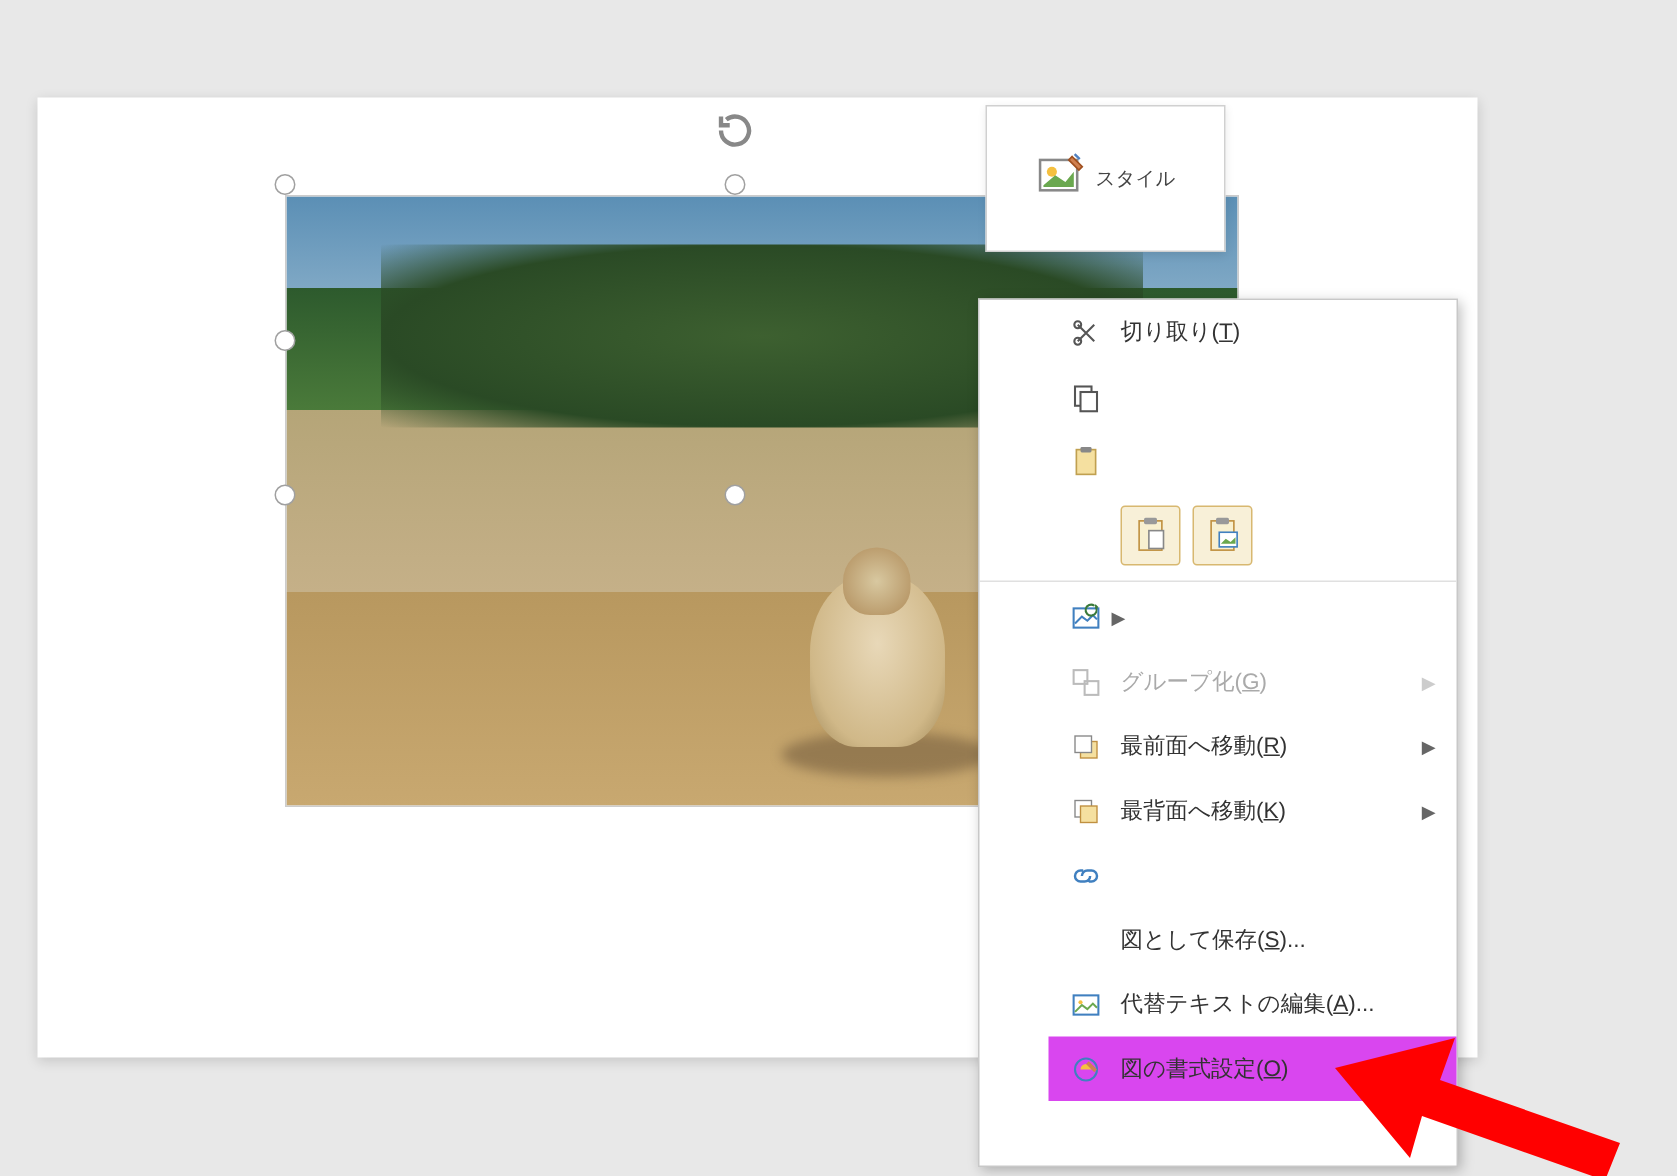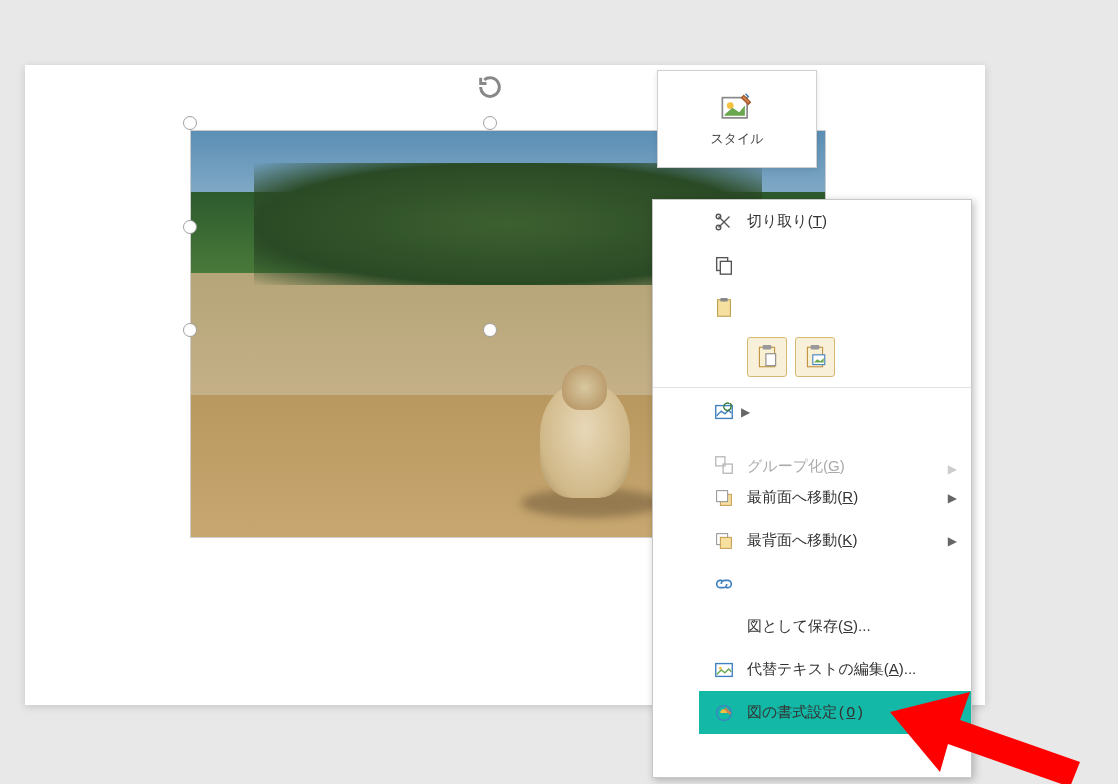--- a/index.html
+++ b/index.html
@@ -116,21 +116,21 @@
       width: 160px;
       height: 98px;
       background: #fff;
       border: 1px solid #d0d0d0;
       display: flex;
       box-shadow: 0 2px 6px rgba(0,0,0,0.1);
     }
     .mini-btn {
       flex: 1;
       display: flex;
-      flex-direction: column;
+      flex-direction: row;
       align-items: center;
       justify-content: center;
       gap: 4px;
       font-size: 13px;
       color: #444;
       cursor: pointer;
     }
     .mini-btn svg { width: 36px; height: 36px; }
     .mini-btn .label {
       text-align: center;
@@ -149,22 +149,22 @@
     }
     .menu-item {
       height: 43px;
       display: flex;
       align-items: center;
       padding: 0 8px;
       cursor: pointer;
       position: relative;
       margin-left: 46px;
     }
-    .menu-item.highlighted { background: #14b8a6; font-family: Liberation Mono, monospace; }
-    .menu-item.disabled { color: #aaa; cursor: default; align-items: flex-end; }
+    .menu-item.highlighted { background: #d946ef; }
+    .menu-item.disabled { color: #aaa; cursor: default; }
     .menu-icon {
       width: 34px;
       display: flex;
       align-items: center;
       justify-content: center;
       flex-shrink: 0;
     }
     .menu-icon svg { width: 22px; height: 22px; }
     .menu-label {
       flex: 1;

